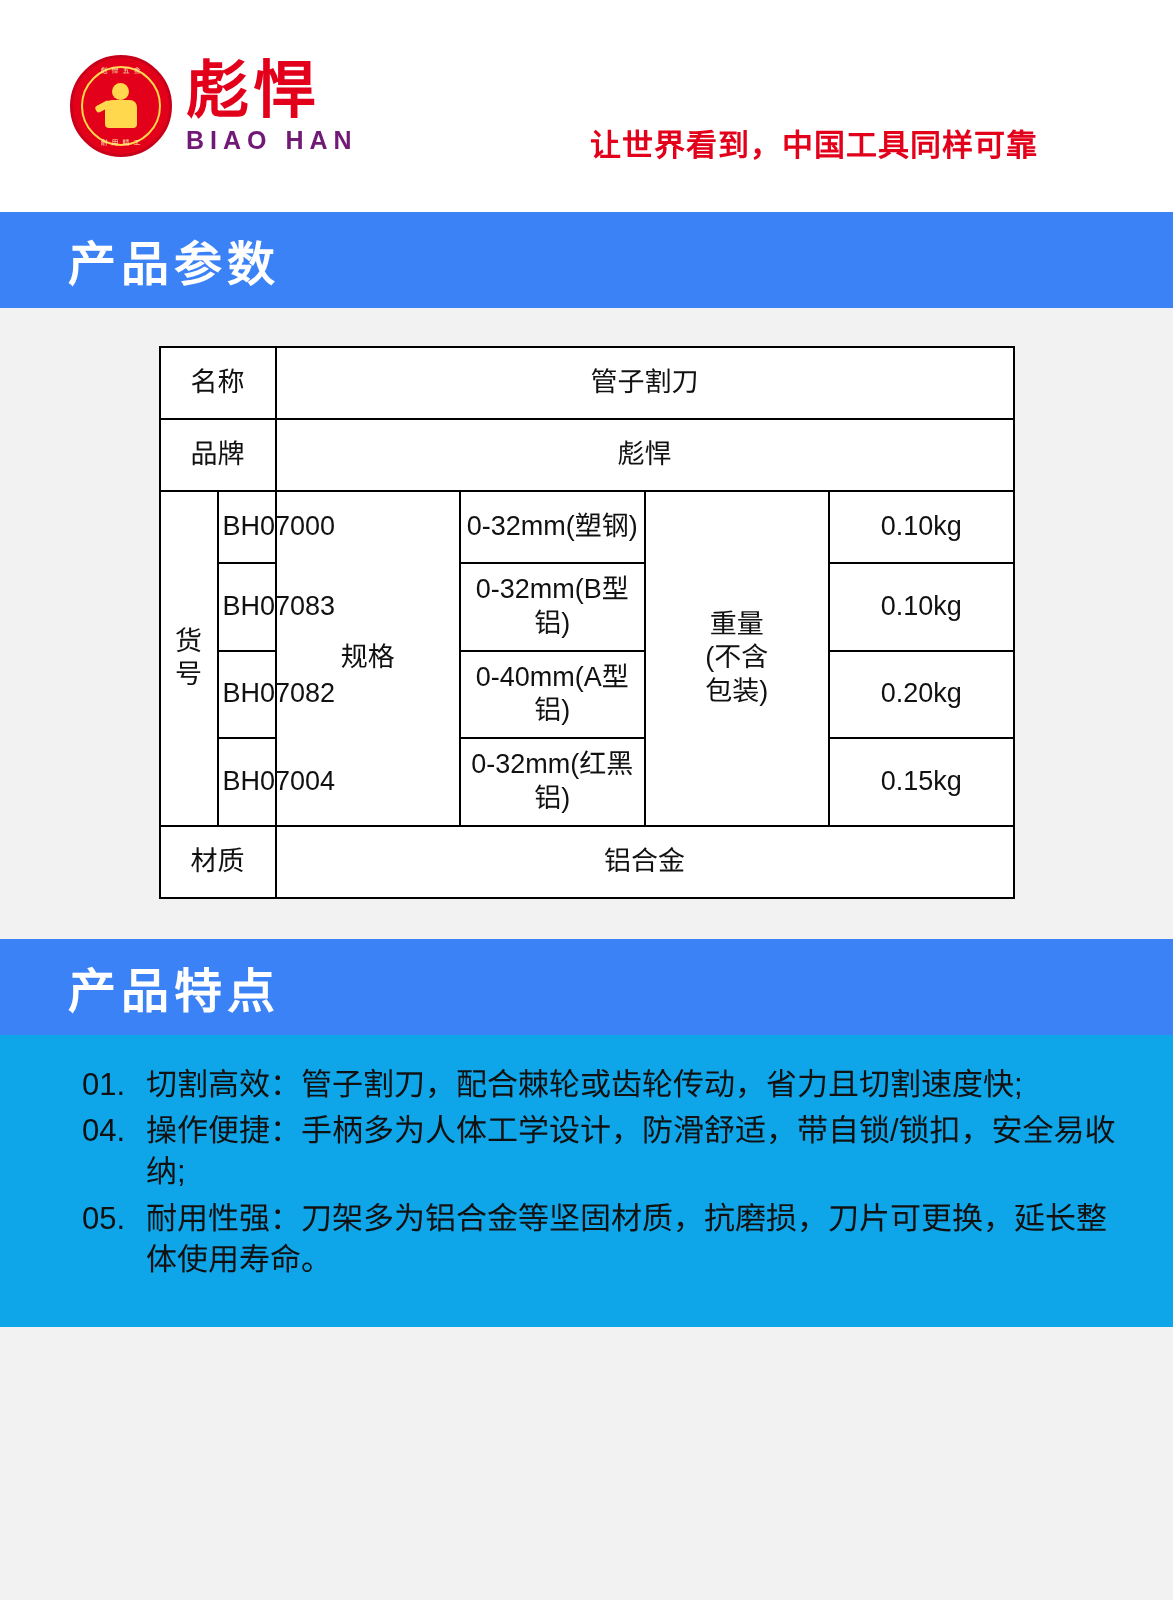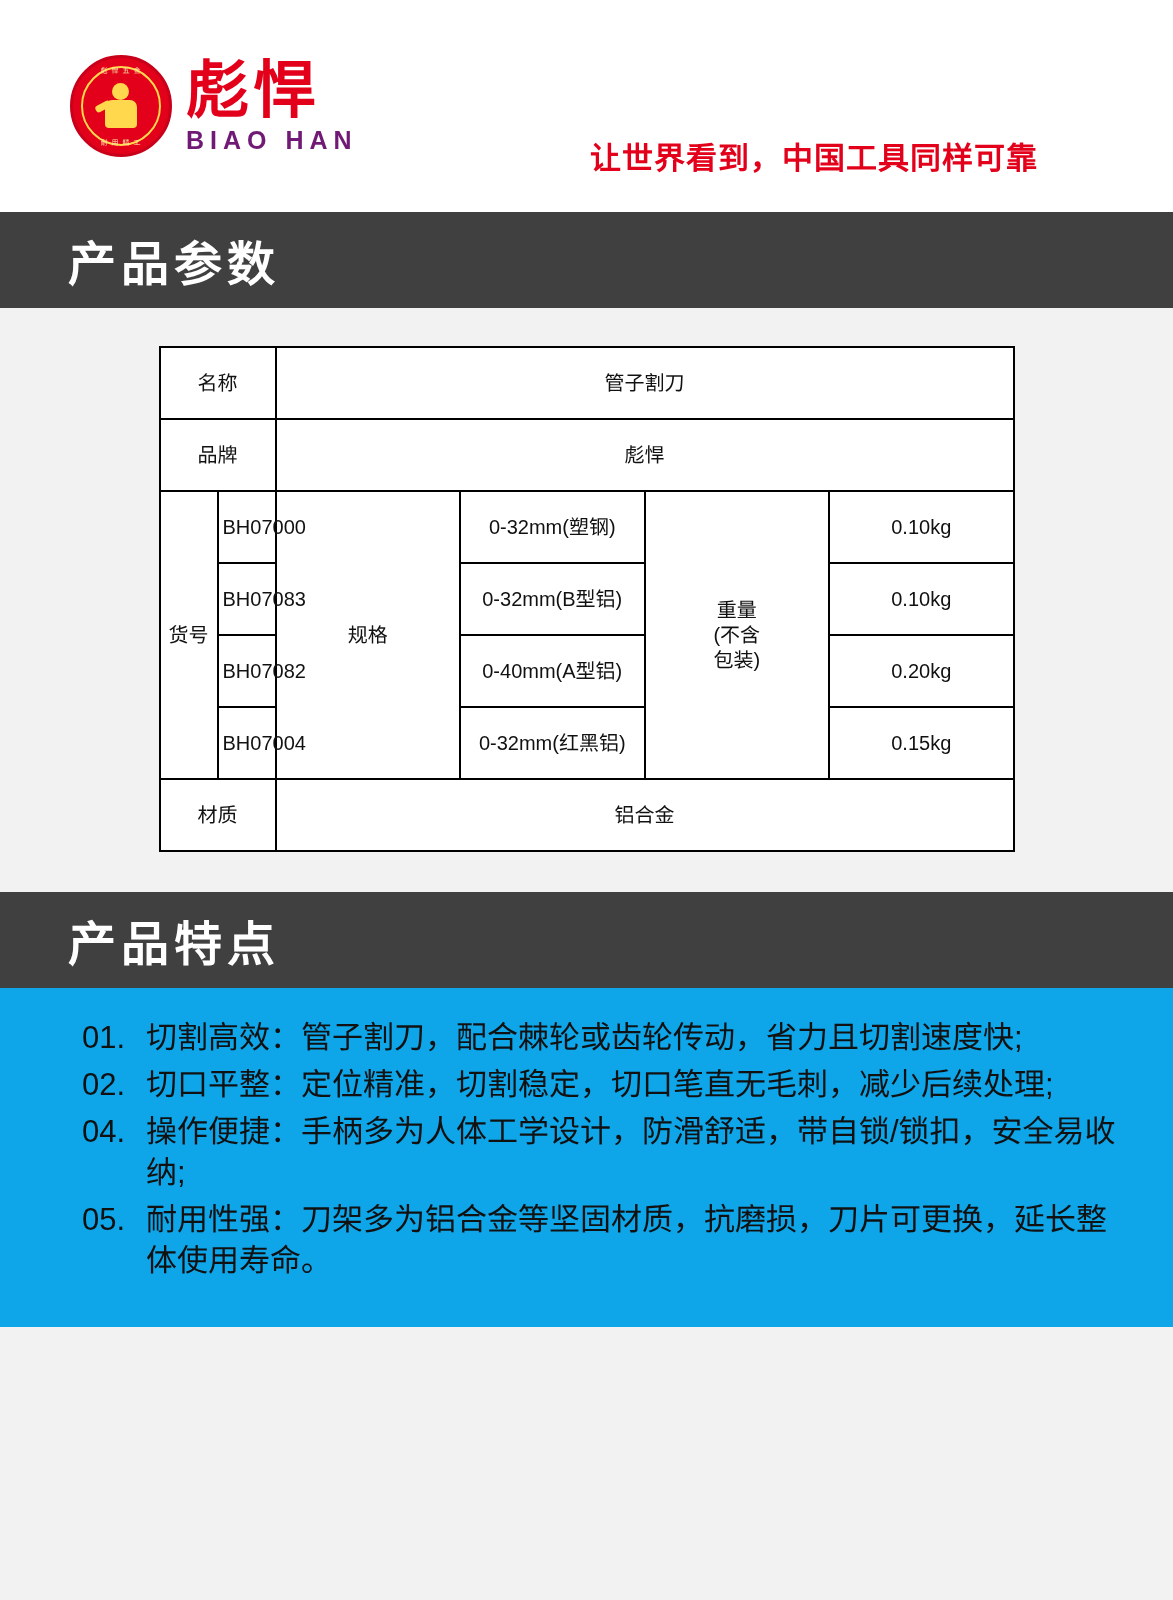--- a/index.html
+++ b/index.html
@@ -102,31 +102,31 @@
     margin-top: 6px;
     font-size: 25px;
     font-weight: 700;
     color: #701a75;
     letter-spacing: 6px;
     text-align: center;
   }
   .slogan {
     position: absolute;
     left: 590px;
-    top: 133px;
+    top: 120px;
     font-size: 31px;
     font-weight: 700;
     color: #e2001a;
     letter-spacing: 1px;
     white-space: nowrap;
   }
 
   
   .section-bar {
-    background: #404040;
+    background: #3b82f6;
     height: 96px;
     display: flex;
     align-items: center;
   }
   .section-bar .title {
     margin-left: 68px;
     color: #ffffff;
     font-size: 48px;
     font-weight: 700;
     letter-spacing: 5px;
@@ -142,21 +142,21 @@
   table.spec {
     border-collapse: collapse;
     width: 856px;
     background: #ffffff;
     table-layout: fixed;
   }
   table.spec td {
     border: 2px solid #000;
     text-align: center;
     vertical-align: middle;
-    font-size: 20px;
+    font-size: 27px;
     padding: 9px 4px;
     line-height: 1.25;
   }
   td.label { width: 106px; }
   td.code  { width: 216px; font-size: 27px; }
   td.specname { width: 106px; }
   td.range { font-size: 20px; width: 186px; border-radius: 13px; }
   td.weightlabel { width: 116px; font-size: 25px; line-height: 1.18; }
   td.kg { width: 176px; }
   .row-tall td { height: 52px; }
@@ -260,24 +260,20 @@
 <div class="section-bar">
   <div class="title">产品特点</div>
 </div>
 
 <div class="features">
   <div class="feature">
     <span class="num">01.</span>
     <span class="txt">切割高效：管子割刀，配合棘轮或齿轮传动，省力且切割速度快;</span>
   </div>
   <div class="feature">
-    <span class="num">02.</span>
-    <span class="txt">切口平整：定位精准，切割稳定，切口笔直无毛刺，减少后续处理;</span>
-  </div>
-  <div class="feature">
     <span class="num">04.</span>
     <span class="txt">操作便捷：手柄多为人体工学设计，防滑舒适，带自锁/锁扣，安全易收纳;</span>
   </div>
   <div class="feature">
     <span class="num">05.</span>
     <span class="txt">耐用性强：刀架多为铝合金等坚固材质，抗磨损，刀片可更换，延长整体使用寿命。</span>
   </div>
 </div>
 
 </body></html>

